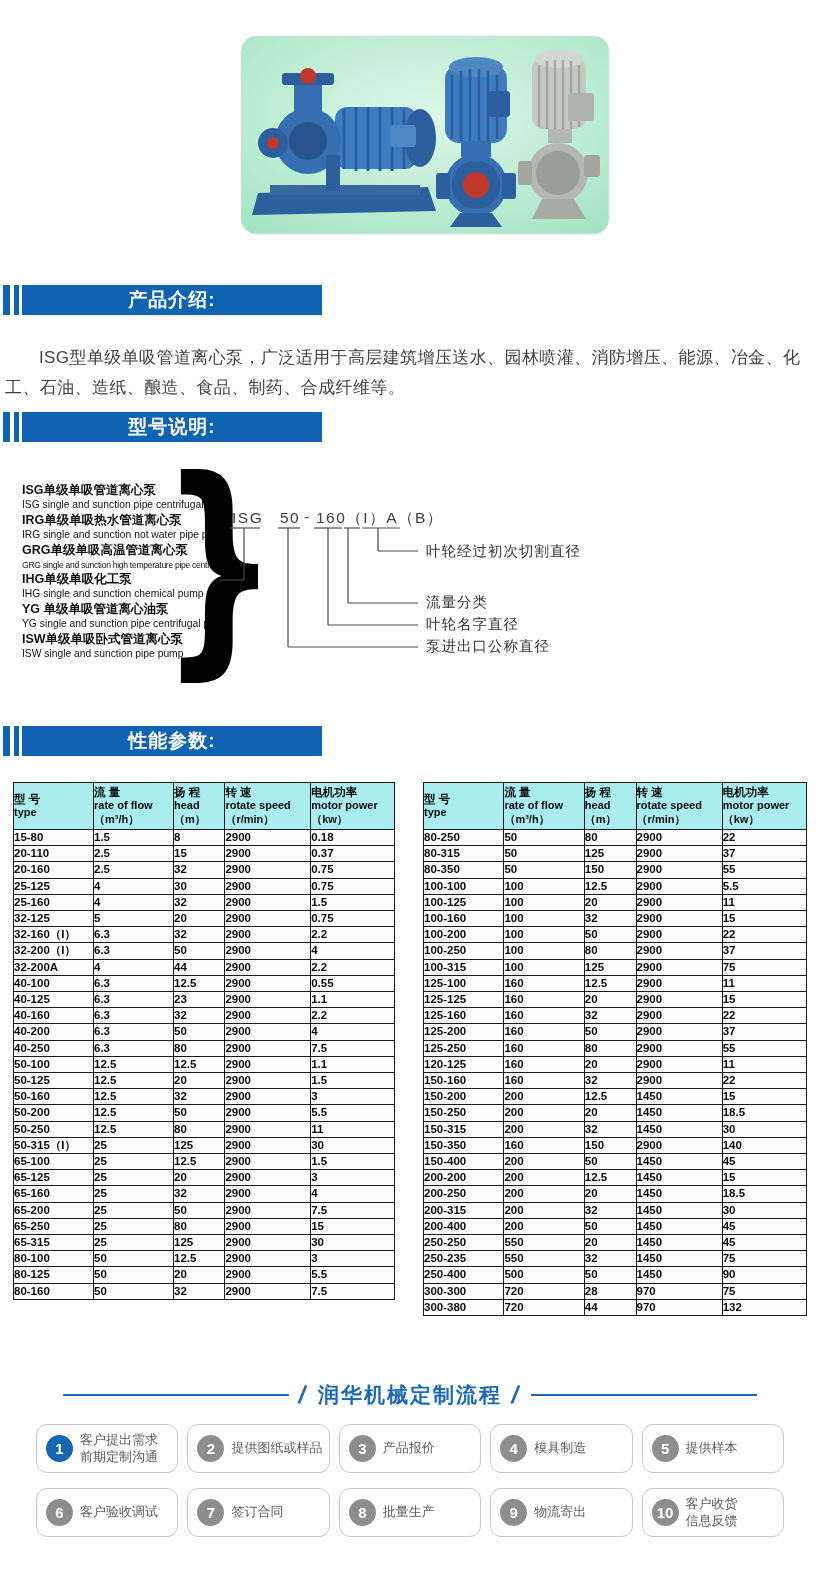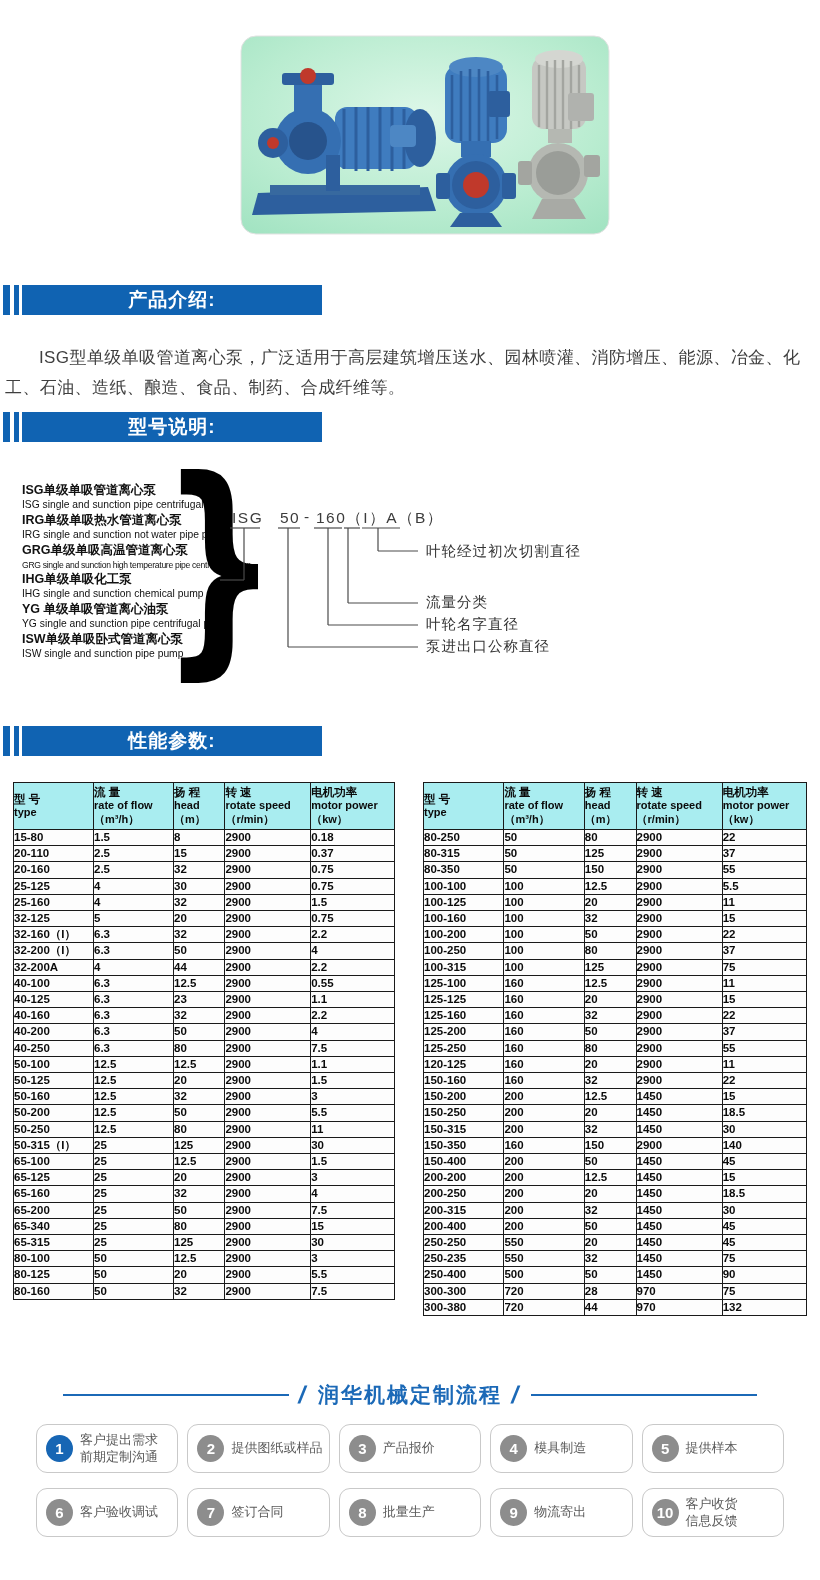--- a/index.html
+++ b/index.html
@@ -426,21 +426,21 @@
         <td>4</td>
       </tr>
       <tr>
         <td>65-200</td>
         <td>25</td>
         <td>50</td>
         <td>2900</td>
         <td>7.5</td>
       </tr>
       <tr>
-        <td>65-340</td>
+        <td>65-250</td>
         <td>25</td>
         <td>80</td>
         <td>2900</td>
         <td>15</td>
       </tr>
       <tr>
         <td>65-315</td>
         <td>25</td>
         <td>125</td>
         <td>2900</td>

